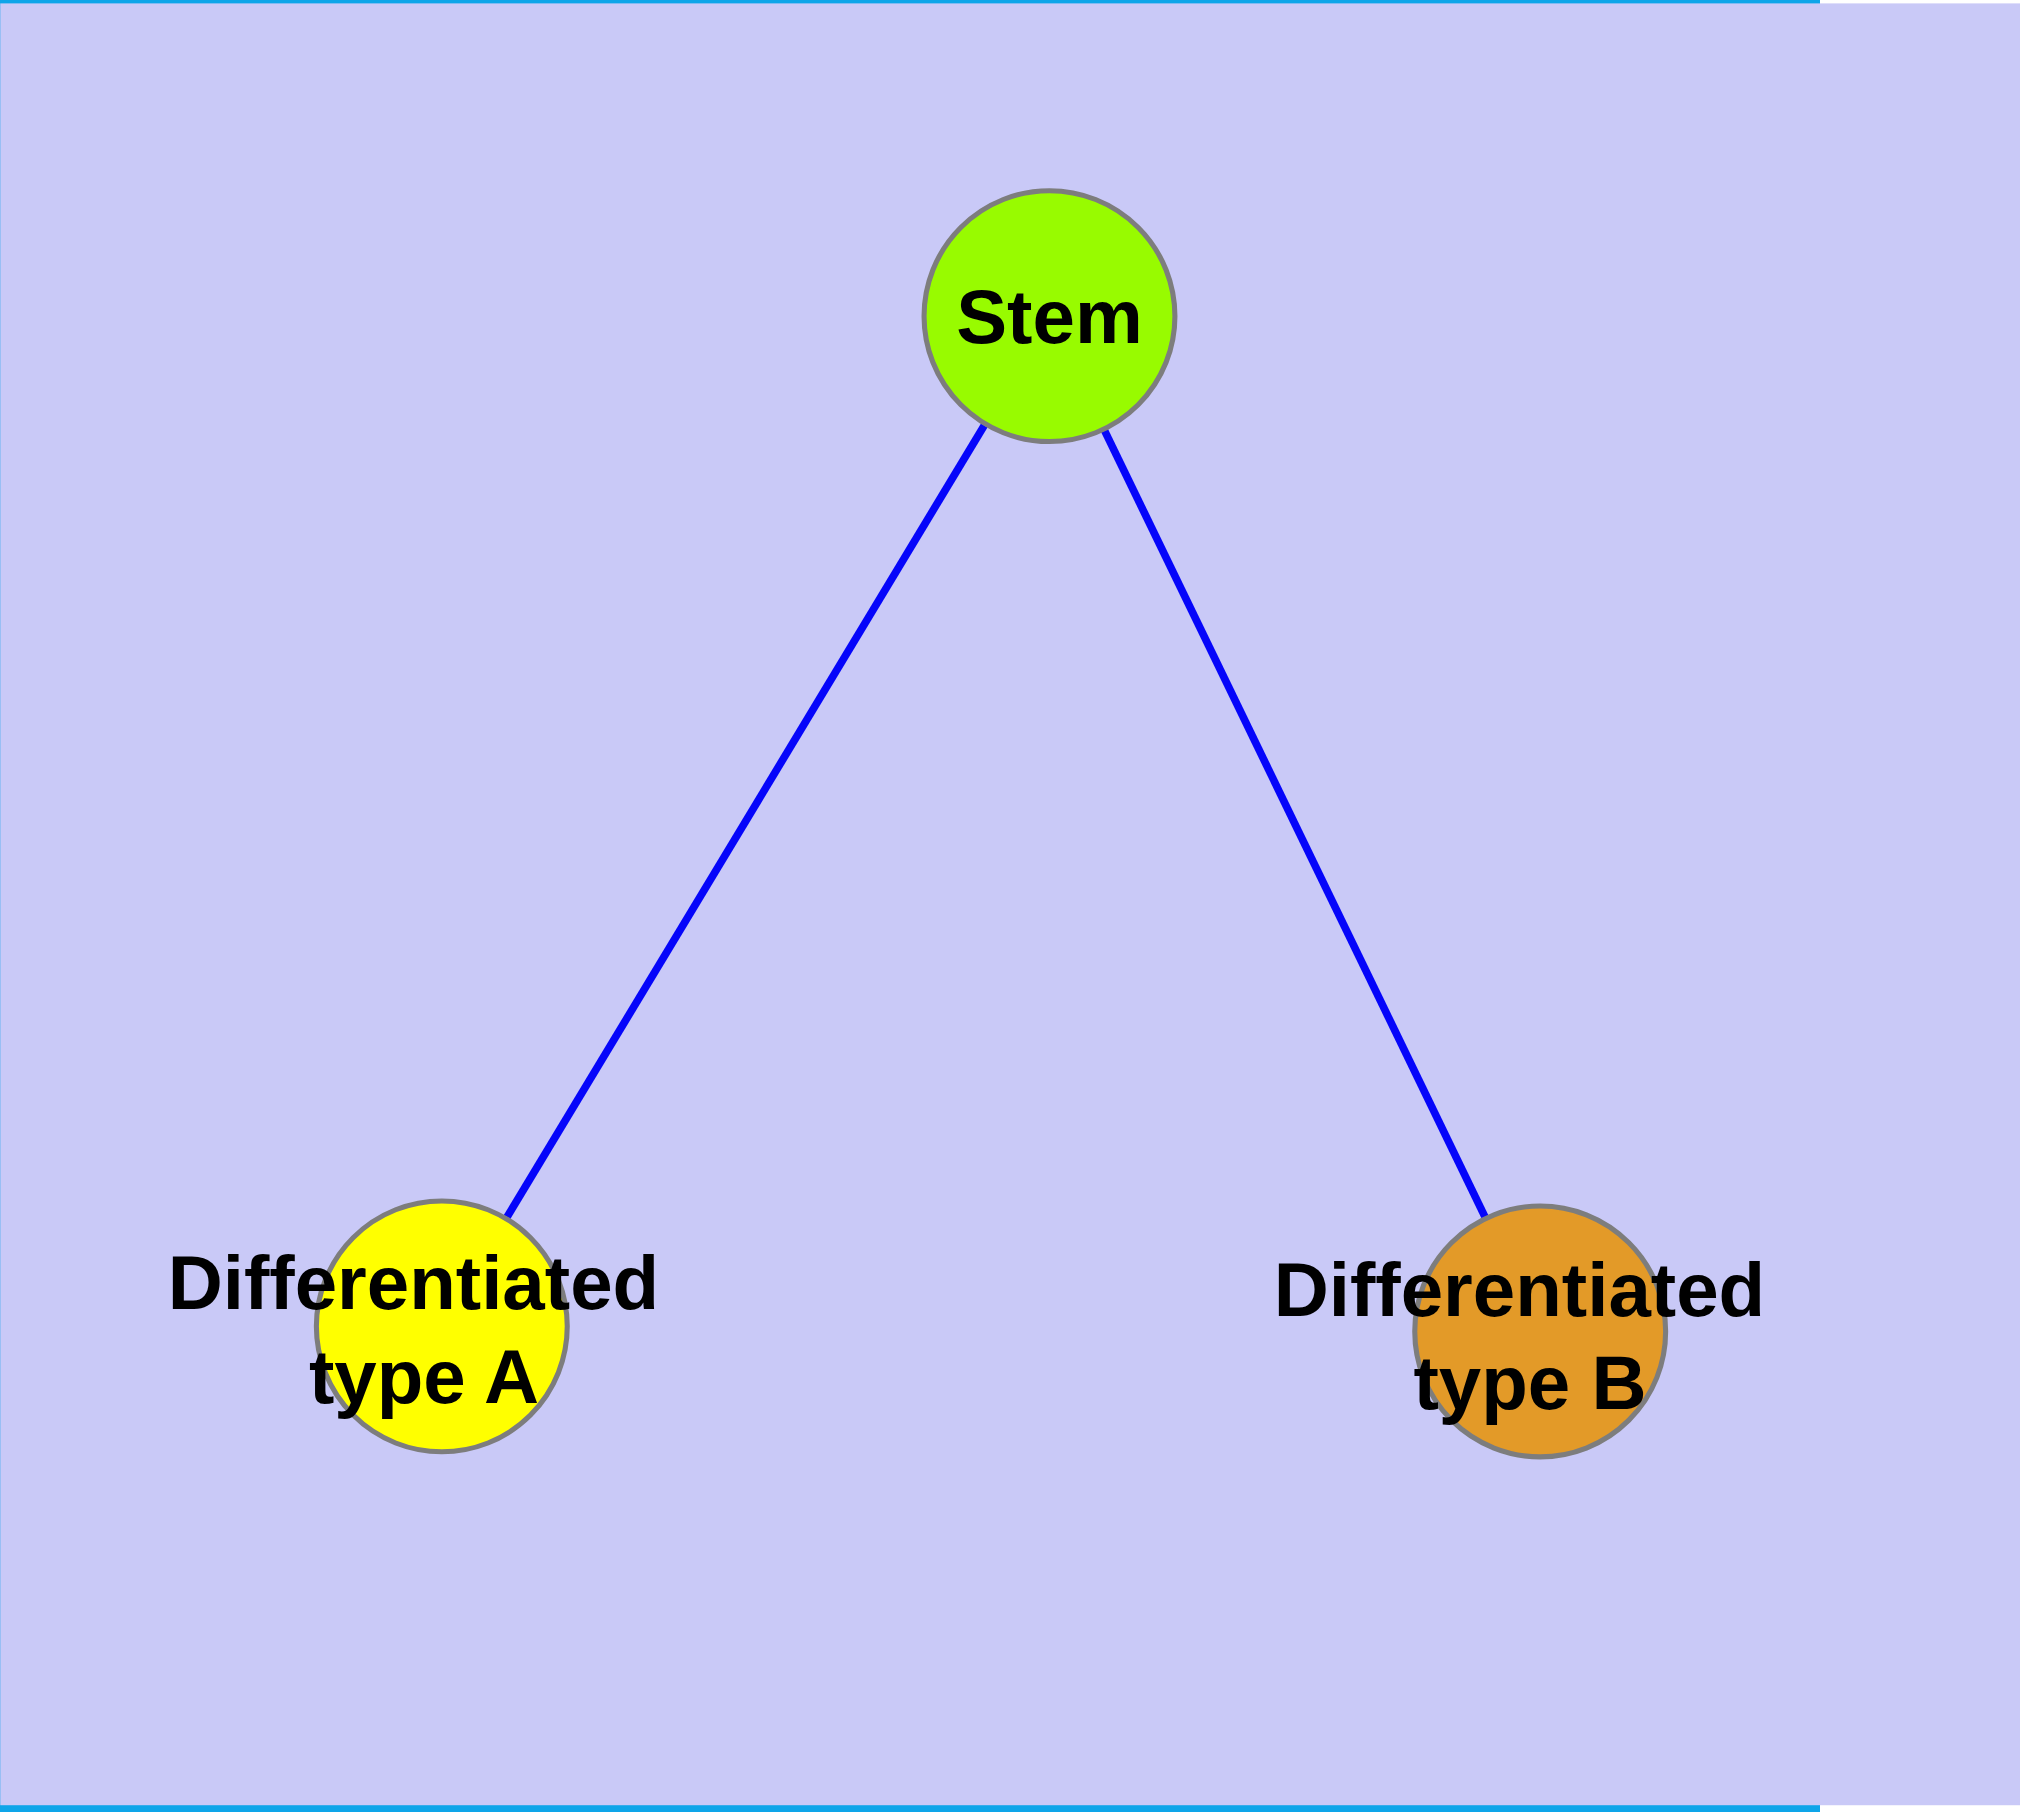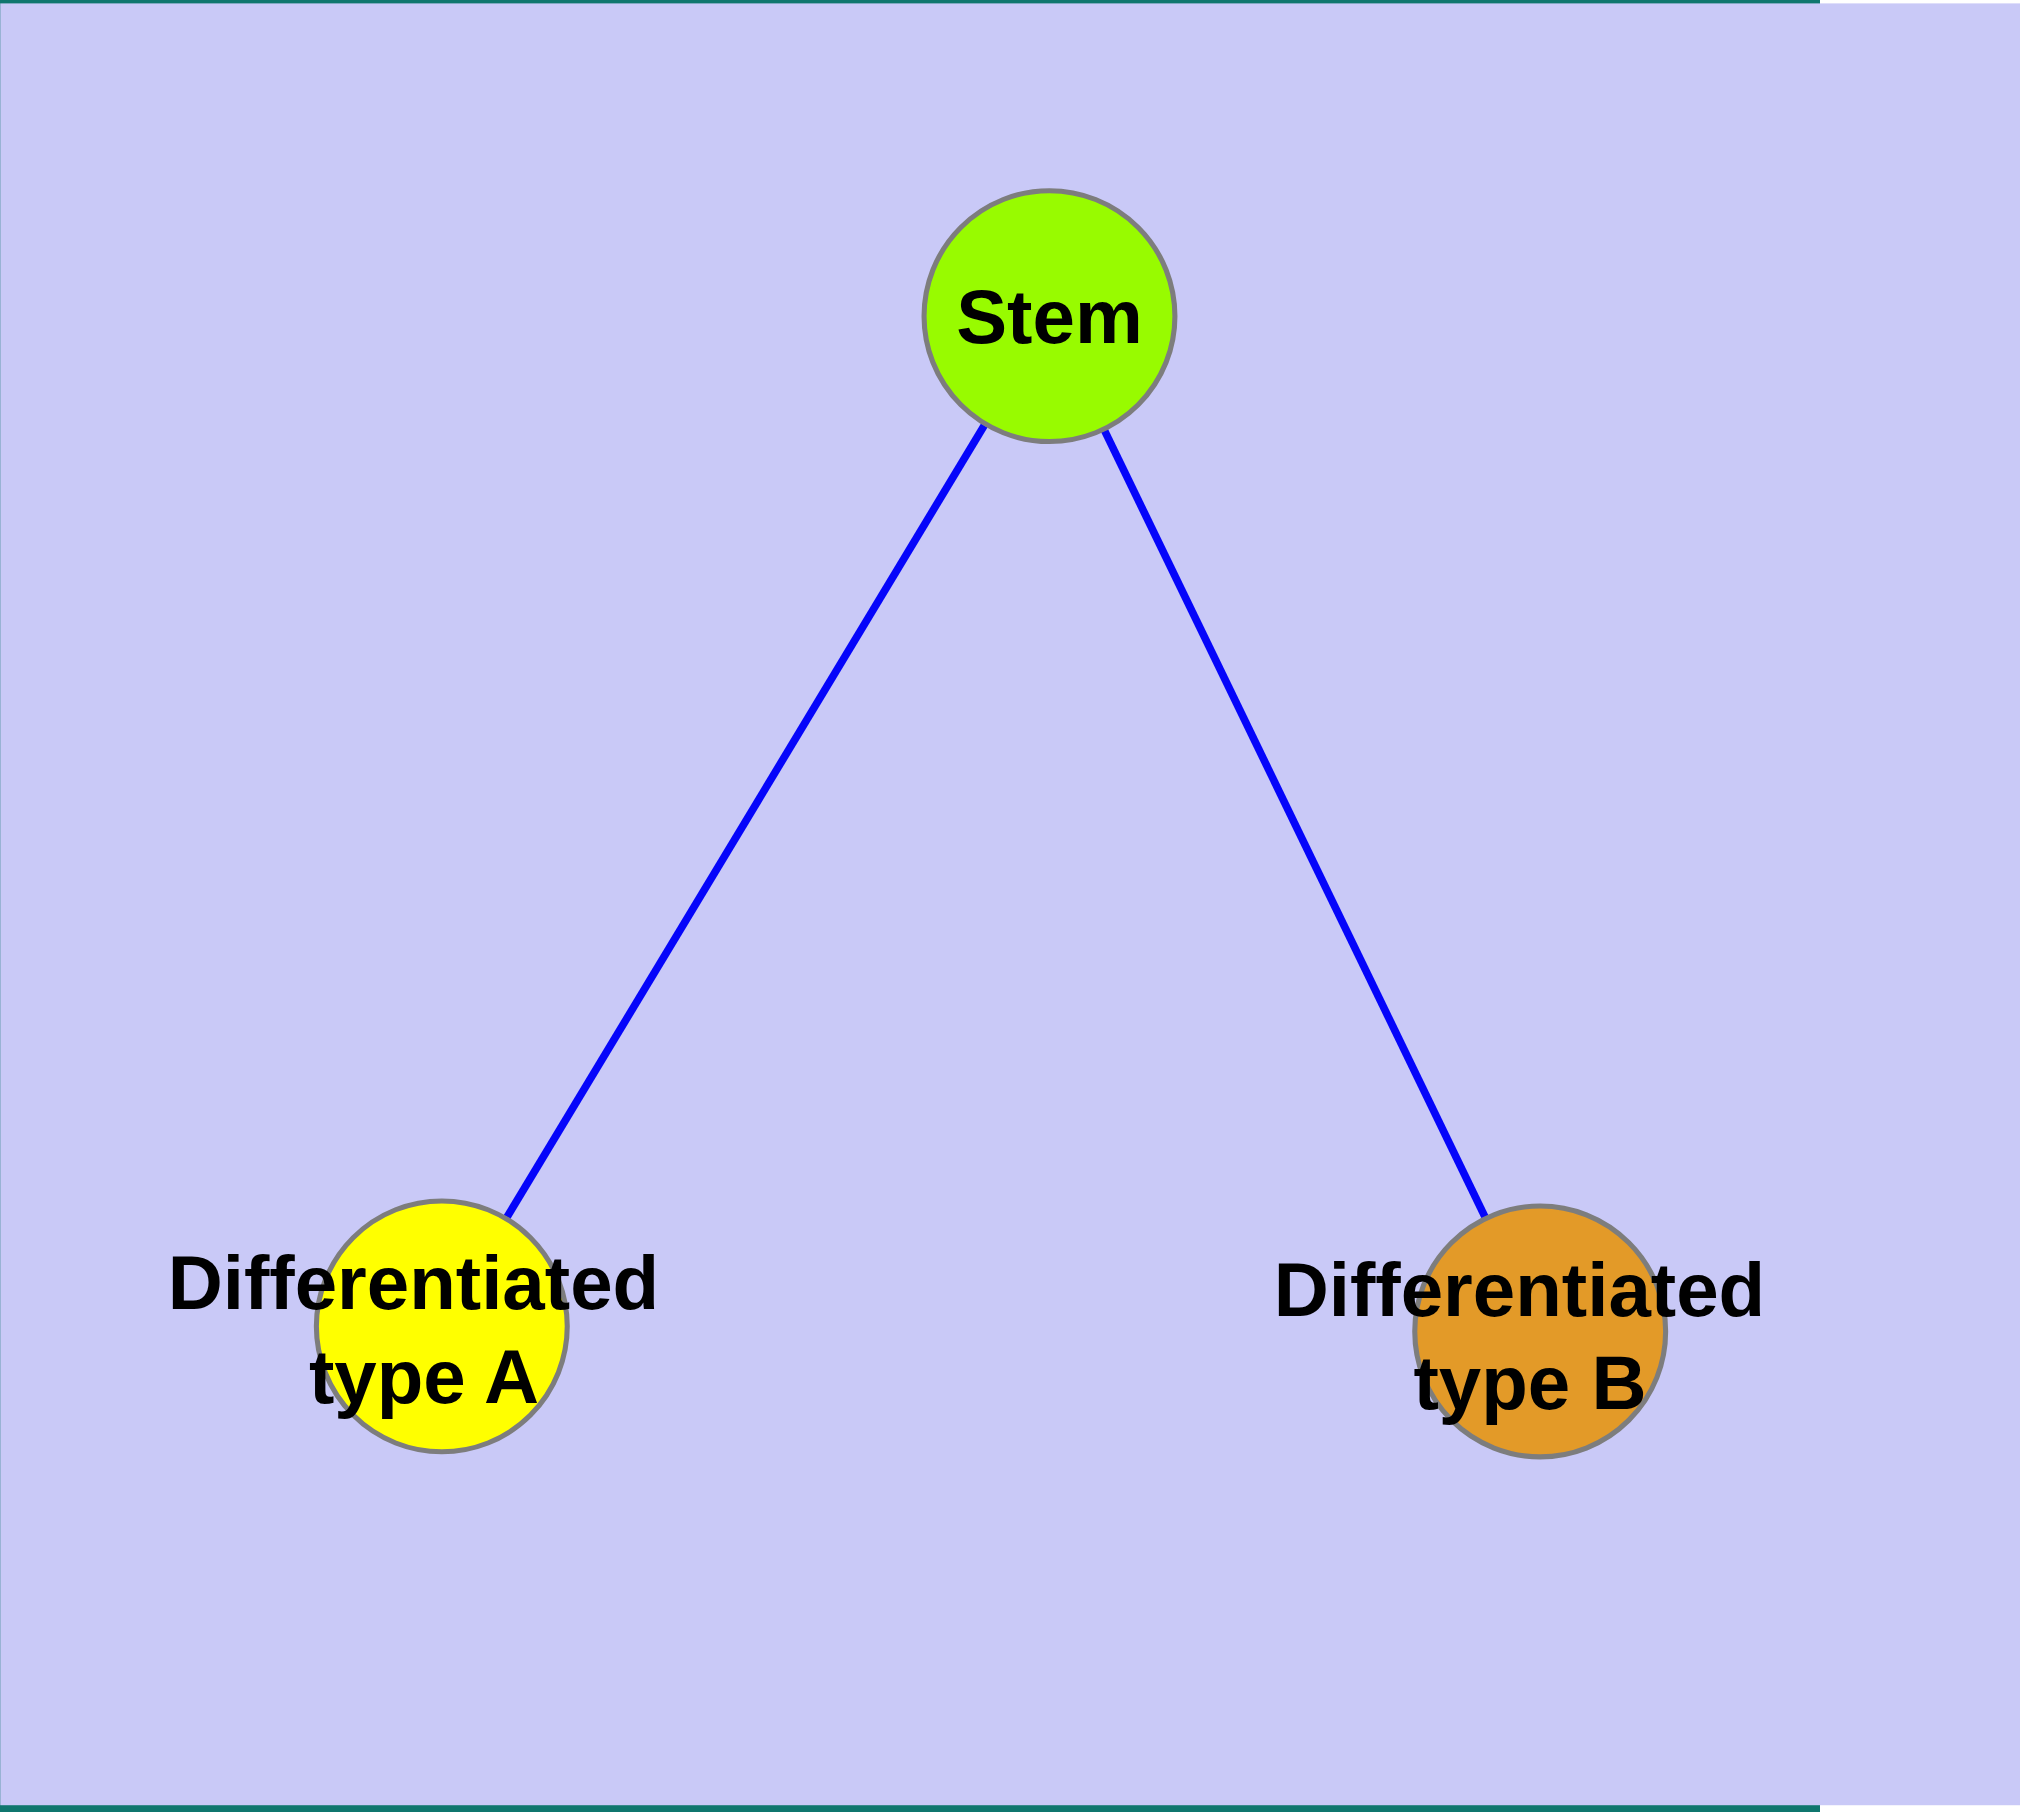--- a/index.html
+++ b/index.html
@@ -8,21 +8,21 @@
     background: #ffffff;
     width: 2021px;
     height: 1812px;
     overflow: hidden;
     font-family: "Liberation Sans", sans-serif;
   }
   .stage {
     position: relative;
     width: 1820px;
     height: 1812px;
-    background: #0f766e;
+    background: #0ea5e9;
   }
   svg.graph {
     position: absolute;
     top: 0;
     left: 0;
     display: block;
   }
   .node-circle {
     stroke-width: 6px;
   }

